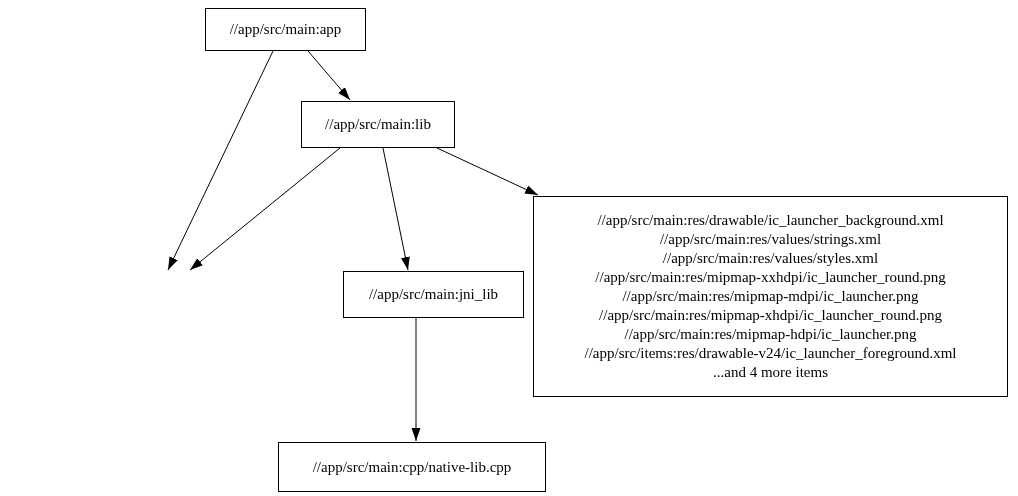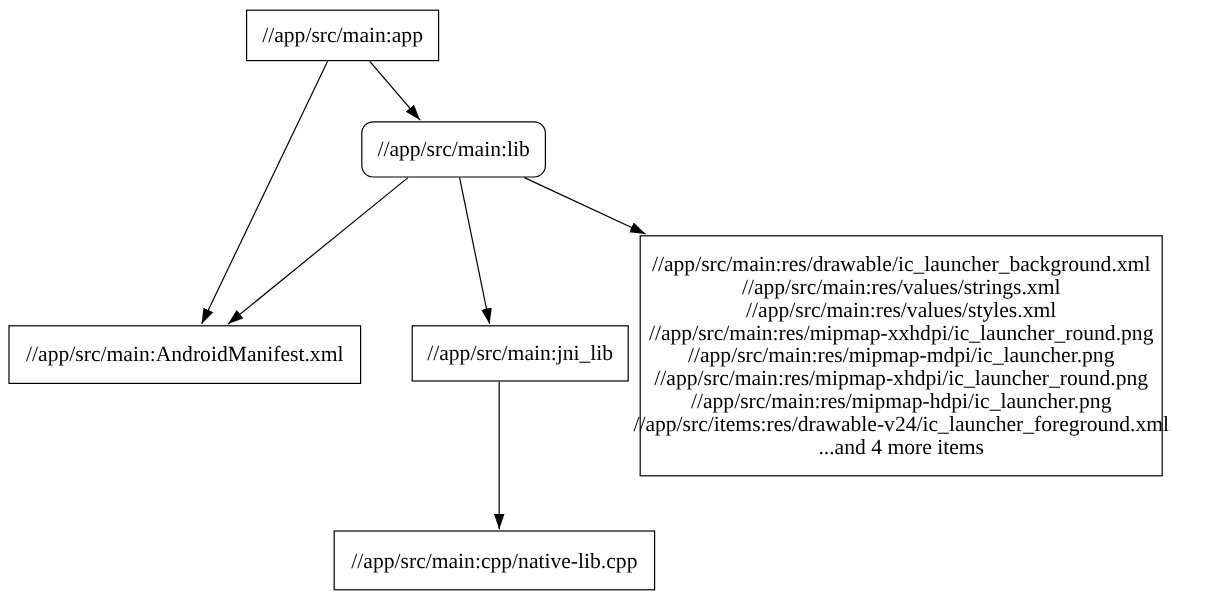--- a/index.html
+++ b/index.html
@@ -25,33 +25,33 @@
   }
   .node {
     position: absolute;
     box-sizing: border-box;
     border: 1px solid #000000;
     background: #ffffff;
     display: flex;
     align-items: center;
     justify-content: center;
     text-align: center;
-    font-size: 18px;
+    font-size: 15px;
     line-height: 19px;
     white-space: nowrap;
   }
   .node.multiline {
     flex-direction: column;
     justify-content: center;
   }
   #node-app              { left: 205px; top: 8px;   width: 161px; height: 43px; }
-  #node-lib              { left: 301px; top: 101px; width: 154px; height: 47px; border-radius: 10px; }
+  #node-lib              { left: 301px; top: 101px; width: 154px; height: 47px; }
   #node-android-manifest { left: 7px;   top: 271px; width: 294px; height: 49px; }
   #node-jni-lib          { left: 343px; top: 271px; width: 181px; height: 47px; }
-  #node-res-files        { left: 533px; top: 196px; width: 436px; height: 201px; }
+  #node-res-files        { left: 533px; top: 196px; width: 475px; height: 201px; }
   #node-native-lib-cpp   { left: 278px; top: 442px; width: 268px; height: 50px; }
   .res-line {
     display: block;
   }
   .edge {
     stroke: #000000;
     stroke-width: 1;
     fill: none;
   }
 </style>
@@ -75,23 +75,20 @@
   </svg>
 
   <div class="node" id="node-app">
     <span>//app/src/main:app</span>
   </div>
 
   <div class="node" id="node-lib">
     <span>//app/src/main:lib</span>
   </div>
 
-  <div class="node" id="node-android-manifest">
-    <span>//app/src/main:AndroidManifest.xml</span>
-  </div>
 
   <div class="node" id="node-jni-lib">
     <span>//app/src/main:jni_lib</span>
   </div>
 
   <div class="node multiline" id="node-res-files">
     <span class="res-line">//app/src/main:res/drawable/ic_launcher_background.xml</span>
     <span class="res-line">//app/src/main:res/values/strings.xml</span>
     <span class="res-line">//app/src/main:res/values/styles.xml</span>
     <span class="res-line">//app/src/main:res/mipmap-xxhdpi/ic_launcher_round.png</span>

